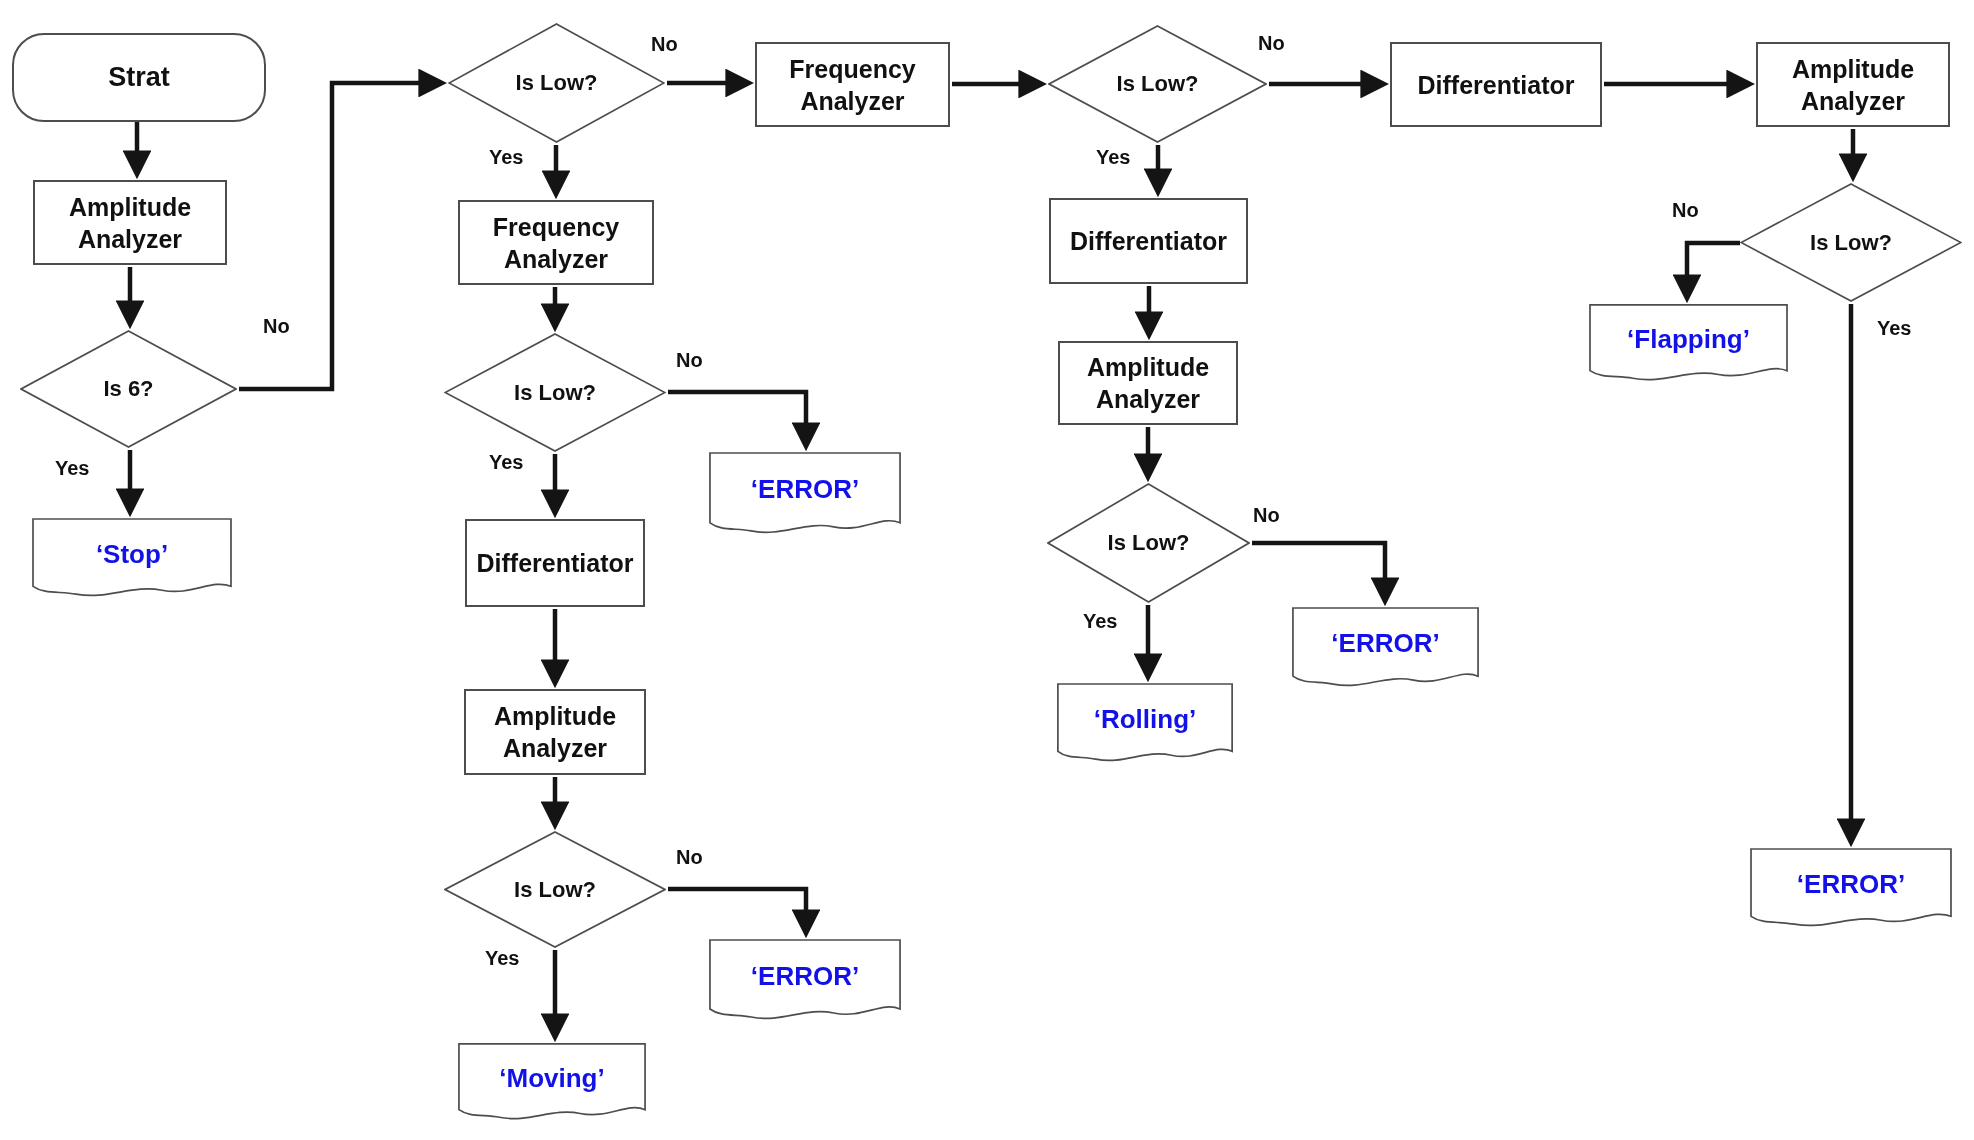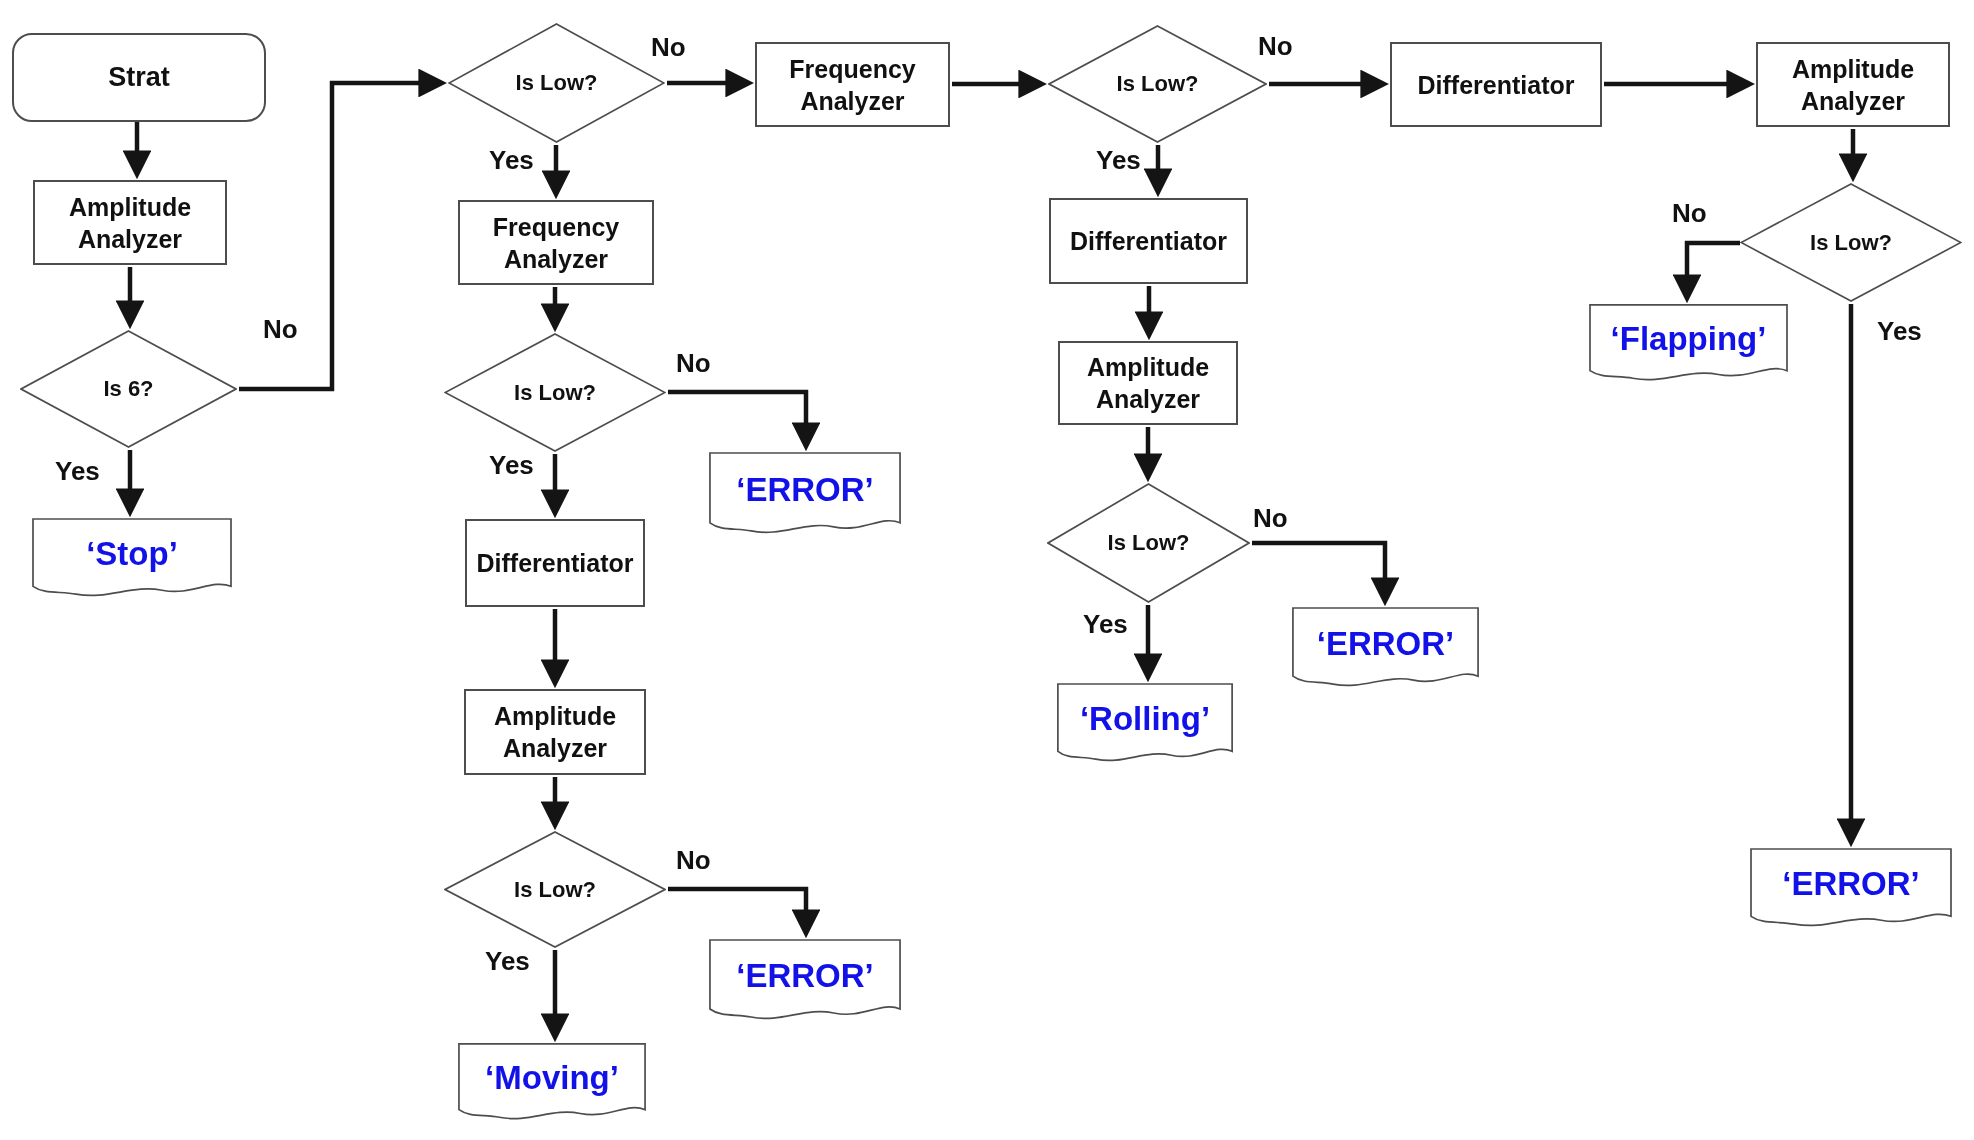--- a/index.html
+++ b/index.html
@@ -15,25 +15,25 @@
   #connectors{position:absolute;left:0;top:0;z-index:0;}
   #connectors path.edge{fill:none;stroke:var(--line);stroke-width:4.5;}
   #connectors marker path{fill:var(--line);stroke:none;}
   .node{
     position:absolute;display:flex;align-items:center;justify-content:center;
     text-align:center;font-weight:700;color:#111;z-index:1;
   }
   .node .shape{position:absolute;left:0;top:0;width:100%;height:100%;}
   .node .shape polygon,.node .shape path{fill:#fff;stroke:var(--border);stroke-width:1.7;vector-effect:non-scaling-stroke;}
   .node span{position:relative;z-index:1;}
-  .terminator{border:2px solid var(--border);border-radius:20px;background:#fff;font-size:27px;}
+  .terminator{border:2px solid var(--border);border-radius:32px;background:#fff;font-size:27px;}
   .process{border:2px solid var(--border);background:#fff;font-size:25px;line-height:1.28;padding:0 4px;box-sizing:border-box;}
   .decision span{font-size:22px;}
-  .doc span{color:var(--blue);font-size:33px;padding-bottom:10px;}
-  .edge-label{position:absolute;font-weight:700;font-size:26px;color:#111;z-index:2;line-height:1;}
+  .doc span{color:var(--blue);font-size:26px;padding-bottom:10px;}
+  .edge-label{position:absolute;font-weight:700;font-size:20px;color:#111;z-index:2;line-height:1;}
 </style>
 </head>
 <body>
 
 <div id="canvas">
 
   <svg id="connectors" width="1974" height="1140" viewBox="0 0 1974 1140">
     <defs>
       <marker id="ah" viewBox="0 0 10 10" refX="7.5" refY="5" markerWidth="6.4" markerHeight="6.4" orient="auto-start-reverse">
         <path d="M0,0 L10,5 L0,10 Z"></path>

